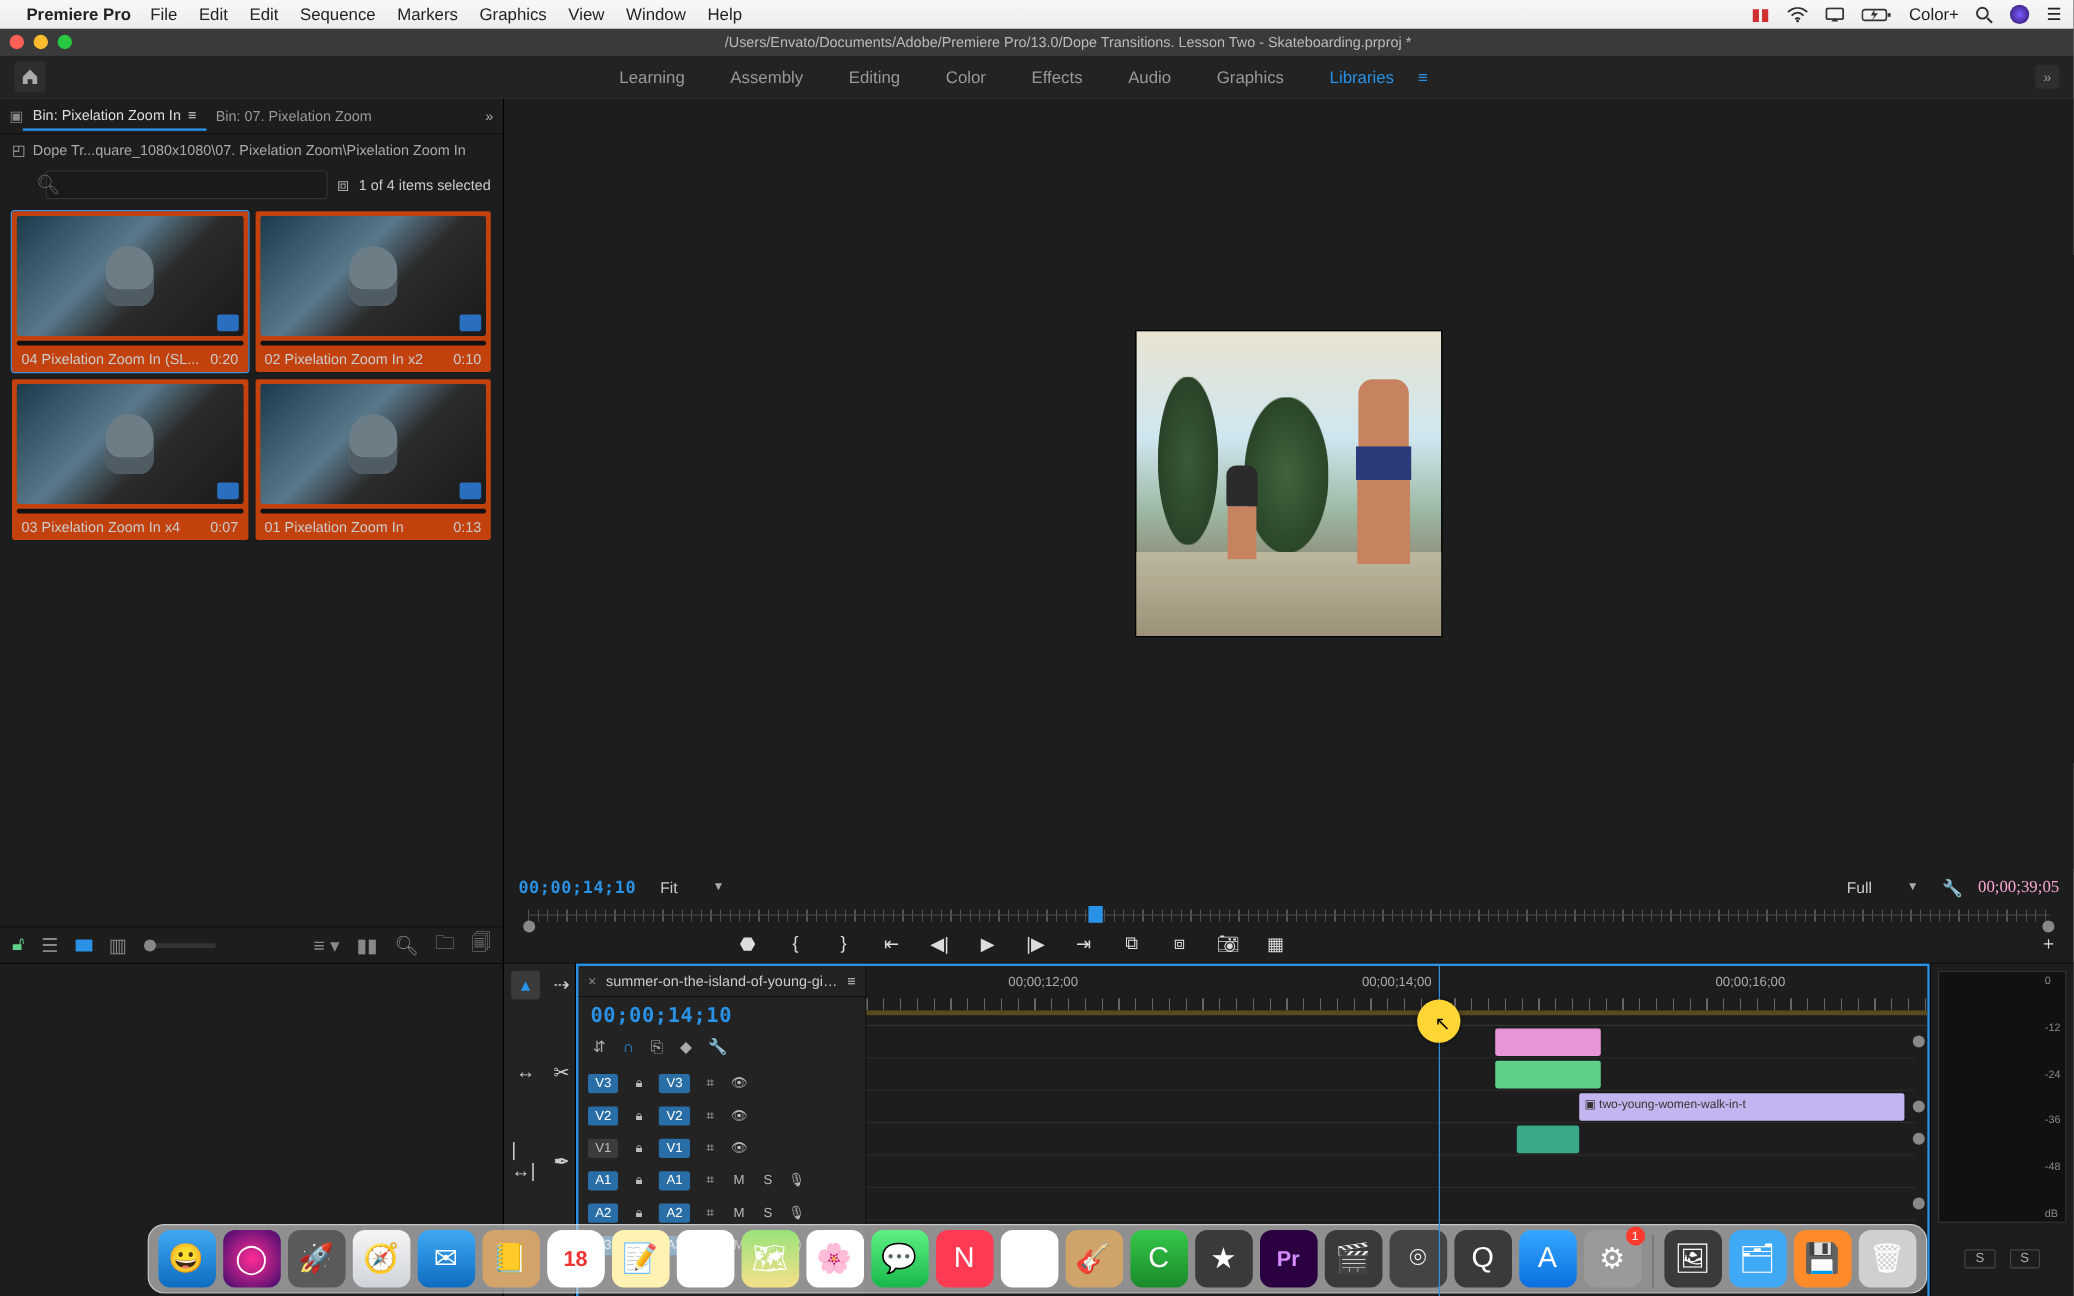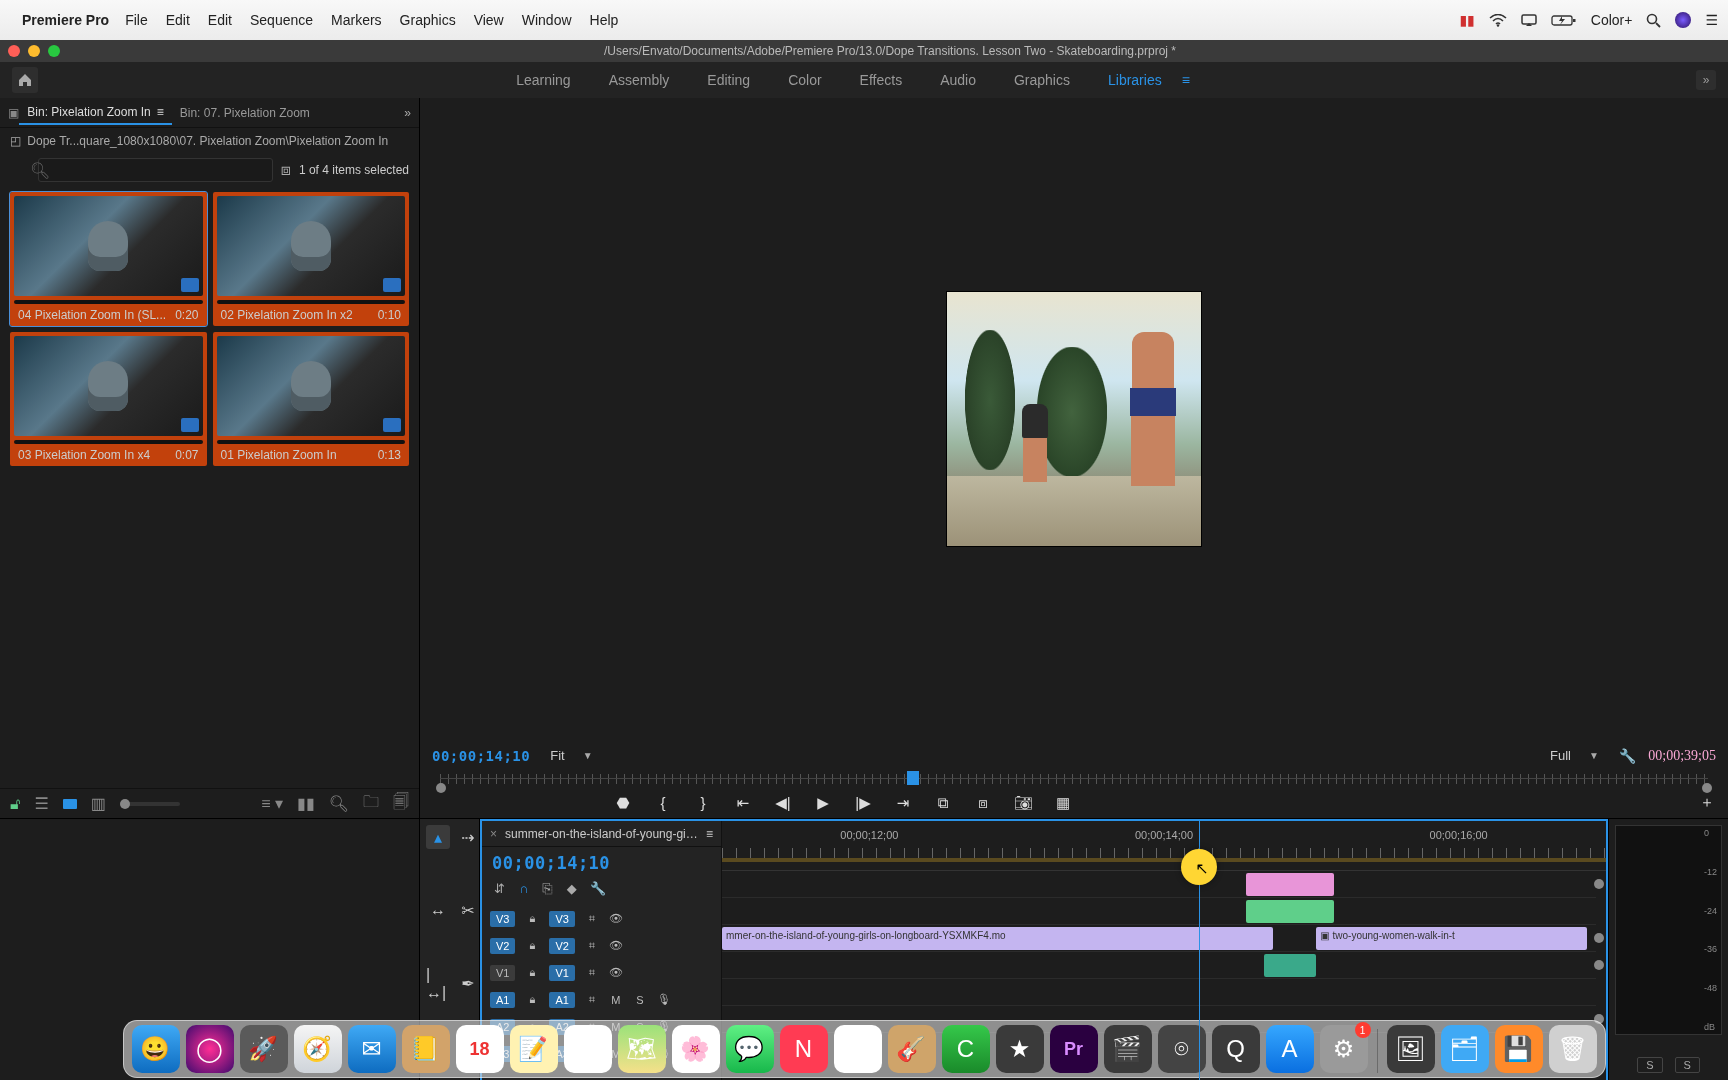--- a/index.html
+++ b/index.html
@@ -1,19 +1,19 @@
 <!DOCTYPE html>
 <html><head>
 <meta charset="utf-8">
 <style>
 * { margin: 0; padding: 0; box-sizing: border-box; font-family: -apple-system, BlinkMacSystemFont, "Segoe UI", sans-serif; }
 body { width: 1728px; height: 1080px; background: #a0a0a0; overflow: hidden; }
 
 
-.menubar { height: 40px; background: linear-gradient(#f8f8f8,#ececec); display: flex; align-items: center; padding: 0 10px; font-size: 14px; color: #222; }
+.menubar { height: 24px; background: linear-gradient(#f8f8f8,#ececec); display: flex; align-items: center; padding: 0 10px; font-size: 14px; color: #222; }
 .menubar .apple { font-size: 16px; margin-right: 12px; }
 .menubar .app-name { font-weight: 700; margin-right: 16px; }
 .menubar .menu-item { margin-right: 18px; cursor: default; }
 .menubar .right { margin-left: auto; display: flex; align-items: center; gap: 14px; font-size: 14px; }
 .menubar .right .icon { display:inline-block; }
 
 
 .window { position: relative; }
 .titlebar { height: 22px; background: #3a3a3a; display: flex; align-items: center; padding: 0 8px; color: #bbb; font-size: 12px; }
 .traffic { display: flex; gap: 8px; }
@@ -77,21 +77,21 @@
 .person .short { width:46px; height:28px; background:#2a3a7a; margin:-4px auto 0; }
 .person .legs { width:44px; height:70px; margin:0 auto; background:linear-gradient(#c78360,#c78360); }
 .road { position:absolute; bottom:0; left:0; right:0; height:70px; background:linear-gradient(#bdb79f,#9c9278); }
 .person2 { position:absolute; left:70px; bottom:52px; width:36px; height:90px; }
 .person2 .t2 { width:26px; height:34px; background:#2b2b2b; margin:0 auto; border-radius:8px 8px 2px 2px; }
 .person2 .l2 { width:24px; height:44px; background:#c78360; margin:0 auto; }
 
 .prog-controls { padding:6px 12px; }
 .prog-row1 { display:flex; align-items:center; gap:12px; font-size:14px; color:#ccc; }
 .tc { color:#2a92e6; font-weight:600; font-family:monospace; letter-spacing:0.5px; }
-.dd { display:flex; align-items:center; gap:18px; font-size:13px; color:#ccc; padding:2px 8px; }
+.dd { display:flex; align-items:center; gap:29px; font-size:13px; color:#ccc; padding:2px 8px; }
 .dd .chev { font-size:10px; color:#aaa; }
 .wrench { margin-left:auto; color:#ccc; }
 .prog-row1 .dur { color:#f9a8d4; font-family:Liberation Serif, serif; }
 
 .scrub { margin:8px 0; height:12px; position:relative; }
 .scrub-track { position:absolute; left:8px; right:8px; top:5px; height:1px; background:#444; }
 .scrub-ticks { position:absolute; left:8px; right:8px; top:1px; height:10px;
   background:repeating-linear-gradient(90deg,#555 0 1px,transparent 1px 8px); }
 .scrub-head { position:absolute; top:-2px; width:12px; height:14px; background:#2a92e6; left:37%; }
 .scrub-dot { position:absolute; top:10px; width:10px; height:10px; border-radius:50%; background:#888; }
@@ -145,21 +145,21 @@
 .dock-wrap { position:absolute; bottom:0; left:0; right:0; display:flex; justify-content:center; }
 .dock { background:rgba(220,220,220,0.6); border-radius:14px; padding:4px 8px; display:flex; gap:6px; align-items:flex-end; margin-bottom:2px; border:1px solid rgba(255,255,255,.5); }
 .dock-item { width:48px; height:48px; border-radius:10px; display:flex; align-items:center; justify-content:center; font-size:24px; color:#fff; position:relative; }
 .dock-sep { width:1px; height:44px; background:rgba(0,0,0,.25); margin:0 3px; }
 .di-finder{background:linear-gradient(#3fa9f5,#0e6cc0);} 
 .di-siri{background:radial-gradient(circle,#ff2d95,#3d0b6e);} 
 .di-lp{background:#5a5a5a;} 
 .di-safari{background:linear-gradient(#f5f5f5,#cfd4da);} 
 .di-mail{background:linear-gradient(#3fa9f5,#0e6cc0);} 
 .di-contacts{background:#d2a36a;} 
-.di-cal{background:#fff; color:#e33; font-weight:700; font-size:18px;} 
+.di-cal{background:#fff; color:#e33; font-weight:700; font-size:18px;border-radius:13px;} 
 .di-notes{background:#fff2b2;} 
 .di-rem{background:#fff;} 
 .di-maps{background:linear-gradient(#9be27a,#f5e08a);} 
 .di-photos{background:#fff;} 
 .di-msg{background:linear-gradient(#5ff084,#18b84b);} 
 .di-news{background:#ff3b53;} 
 .di-itunes{background:#fff;} 
 .di-gtr{background:#cfa46a;} 
 .di-cam{background:linear-gradient(#35c84a,#1a8a2a);} 
 .di-imovie{background:#3a3a3a;} 
@@ -488,21 +488,20 @@
         <div class="cursor-arrow">↖</div>
         <div class="tracks">
           <div class="track-lane">
             <div class="clip pink" style="left:60%; width:10%;"></div>
             <div class="vkn" style="top:8px;"></div>
           </div>
           <div class="track-lane">
             <div class="clip green" style="left:60%; width:10%;"></div>
           </div>
           <div class="track-lane">
-            <div class="clip purple" style="left:0; width:63%;"><span>mmer-on-the-island-of-young-girls-on-longboard-YSXMKF4.mo</span></div>
             <div class="clip purple" style="left:68%; width:31%;">▣ <span>two-young-women-walk-in-t</span></div>
             <div class="vkn" style="top:8px;"></div>
           </div>
           <div class="track-lane">
             <div class="clip teal" style="left:62%; width:6%;"></div>
             <div class="vkn" style="top:8px;"></div>
           </div>
           <div class="track-lane"></div>
           <div class="track-lane">
             <div class="vkn" style="top:8px;"></div>

